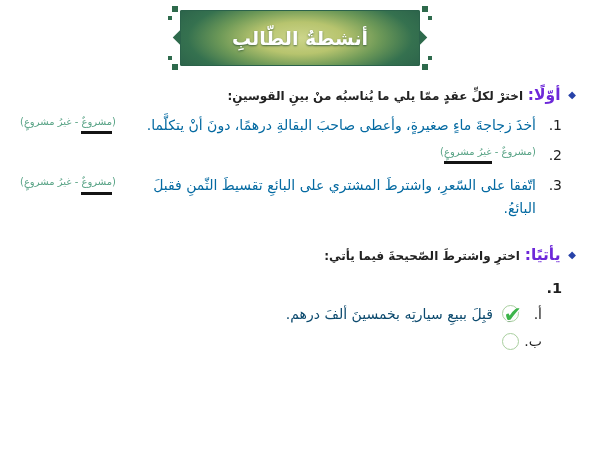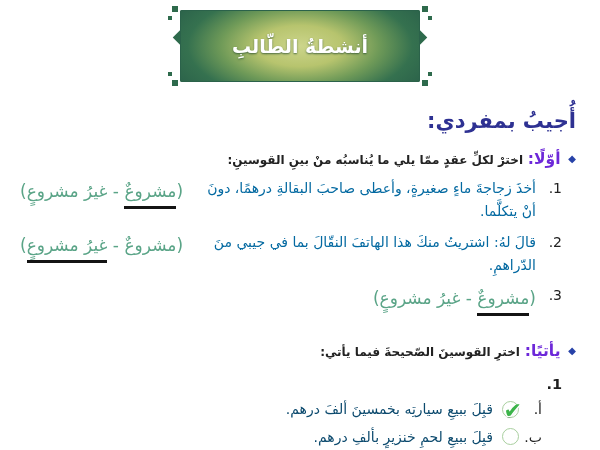--- a/index.html
+++ b/index.html
@@ -6,21 +6,21 @@
   html,body { width:600px; height:450px; }
   body {
     background:#ffffff;
     font-family:"DejaVu Sans", sans-serif;
     color:#1e1e1e;
     overflow:hidden;
     direction:rtl;
   }
 
   
-  .banner-wrap { position:relative; width:240px; height:72px; margin:10px auto 0; }
+  .banner-wrap { position:relative; width:240px; height:56px; margin:10px auto 0; }
   .banner {
     position:absolute; inset:0;
     background:
       radial-gradient(ellipse 60% 95% at 50% 50%, #ccd58b 0%, #b7c46e 30%, #6f9a58 55%, #35714f 78%, #2b624a 100%);
     border-radius:2px;
     display:flex; align-items:center; justify-content:center;
     box-shadow:0 0 0 1px #2b624a inset;
   }
   .banner-title {
     color:#ffffff; font-weight:bold; font-size:19px;
@@ -58,21 +58,21 @@
   .section-instruction.normal { font-weight:600; }
 
   .items { margin-top:4px; }
   .item-row {
     display:flex; align-items:flex-start;
     padding-right:14px; margin-bottom:7px;
     font-size:14px; line-height:1.65;
   }
   .item-num { width:26px; flex:0 0 auto; color:#222; }
   .item-text { flex:1 1 auto; color:#0369a1; padding-left:8px; }
-  .choice { flex:0 0 auto; color:#5aa487; white-space:nowrap; font-size:17px; }
+  .choice { flex:0 0 auto; color:#5aa487; white-space:nowrap; font-size:10px; }
   .choice .word { display:inline-block; }
   .choice .underlined { border-bottom:3px solid #141414; padding-bottom:1px; }
 
   .section-two { margin-top:22px; }
   .question-row {
     display:flex; align-items:flex-start; padding-right:14px;
     margin-top:6px; font-size:14.5px; font-weight:bold; line-height:1.7;
   }
   .q-num { width:26px; flex:0 0 auto; }
 
@@ -111,54 +111,53 @@
   <span class="corner-dot dot-br2"></span>
   <span class="edge-diamond diamond-right"></span>
   <span class="edge-diamond diamond-left"></span>
   <div class="banner">
     <span class="banner-title">أنشطةُ الطّالبِ</span>
   </div>
 </div>
 
 <div class="content">
 
-  <div class="main-heading">أُجيبُ بمفردي:</div>
 
   <div class="section-line">
     <span class="bullet">◆</span>
     <span class="section-label">أوّلًا:</span>
     <span class="section-instruction">اخترْ لكلِّ عقدٍ ممّا يلي ما يُناسبُه منْ بينِ القوسينِ:</span>
   </div>
 
   <div class="items">
 
     <div class="item-row">
       <span class="item-num">1.</span>
       <span class="item-text">أخذَ زجاجةَ ماءٍ صغيرةٍ، وأعطى صاحبَ البقالةِ درهمًا، دونَ أنْ يتكلَّما.</span>
       <span class="choice"><span>(</span><span class="word underlined">مشروعٌ</span><span> - </span><span class="word">غيرُ مشروعٍ</span><span>)</span></span>
     </div>
 
     <div class="item-row">
       <span class="item-num">2.</span>
-      <span class="item-text">قالَ لهُ: اشتريتُ منكَ هذا الهاتفَ النقّالَ بما في جيبي منَ الدّراهمِ.</span>
       <span class="choice"><span>(</span><span class="word">مشروعٌ</span><span> - </span><span class="word underlined">غيرُ مشروعٍ</span><span>)</span></span>
     </div>
 
     <div class="item-row">
       <span class="item-num">3.</span>
+      <span class="item-text">اتّفقا على السّعرِ، واشترطَ المشتري على البائعِ تقسيطَ الثّمنِ فقبلَ البائعُ.</span>
       <span class="choice"><span>(</span><span class="word underlined">مشروعٌ</span><span> - </span><span class="word">غيرُ مشروعٍ</span><span>)</span></span>
     </div>
 
   </div>
 
   <div class="section-two">
     <div class="section-line">
       <span class="bullet">◆</span>
       <span class="section-label">يأتيًا:</span>
-      <span class="section-instruction normal">اخترِ القوسينَ الصّحيحةَ فيما يأتي:</span>
+      <span class="section-instruction normal">اخترِ واشترطَ الصّحيحةَ فيما يأتي:</span>
     </div>
 
     <div class="question-row">
       <span class="q-num">1.</span>
     </div>
 
     <div class="options">
 
       <div class="option-row">
         <span class="opt-letter">أ.</span>
@@ -167,19 +166,18 @@
           <span class="check">✔</span>
         </span>
         <span class="opt-text">قبِلَ ببيعِ سيارتِه بخمسينَ ألفَ درهم.</span>
       </div>
 
       <div class="option-row">
         <span class="opt-letter">ب.</span>
         <span class="marker">
           <span class="ring"></span>
         </span>
-        <span class="opt-text">قبِلَ ببيعِ لحمِ خنزيرٍ بألفِ درهم.</span>
       </div>
 
     </div>
   </div>
 
 </div>
 
 </body></html>

